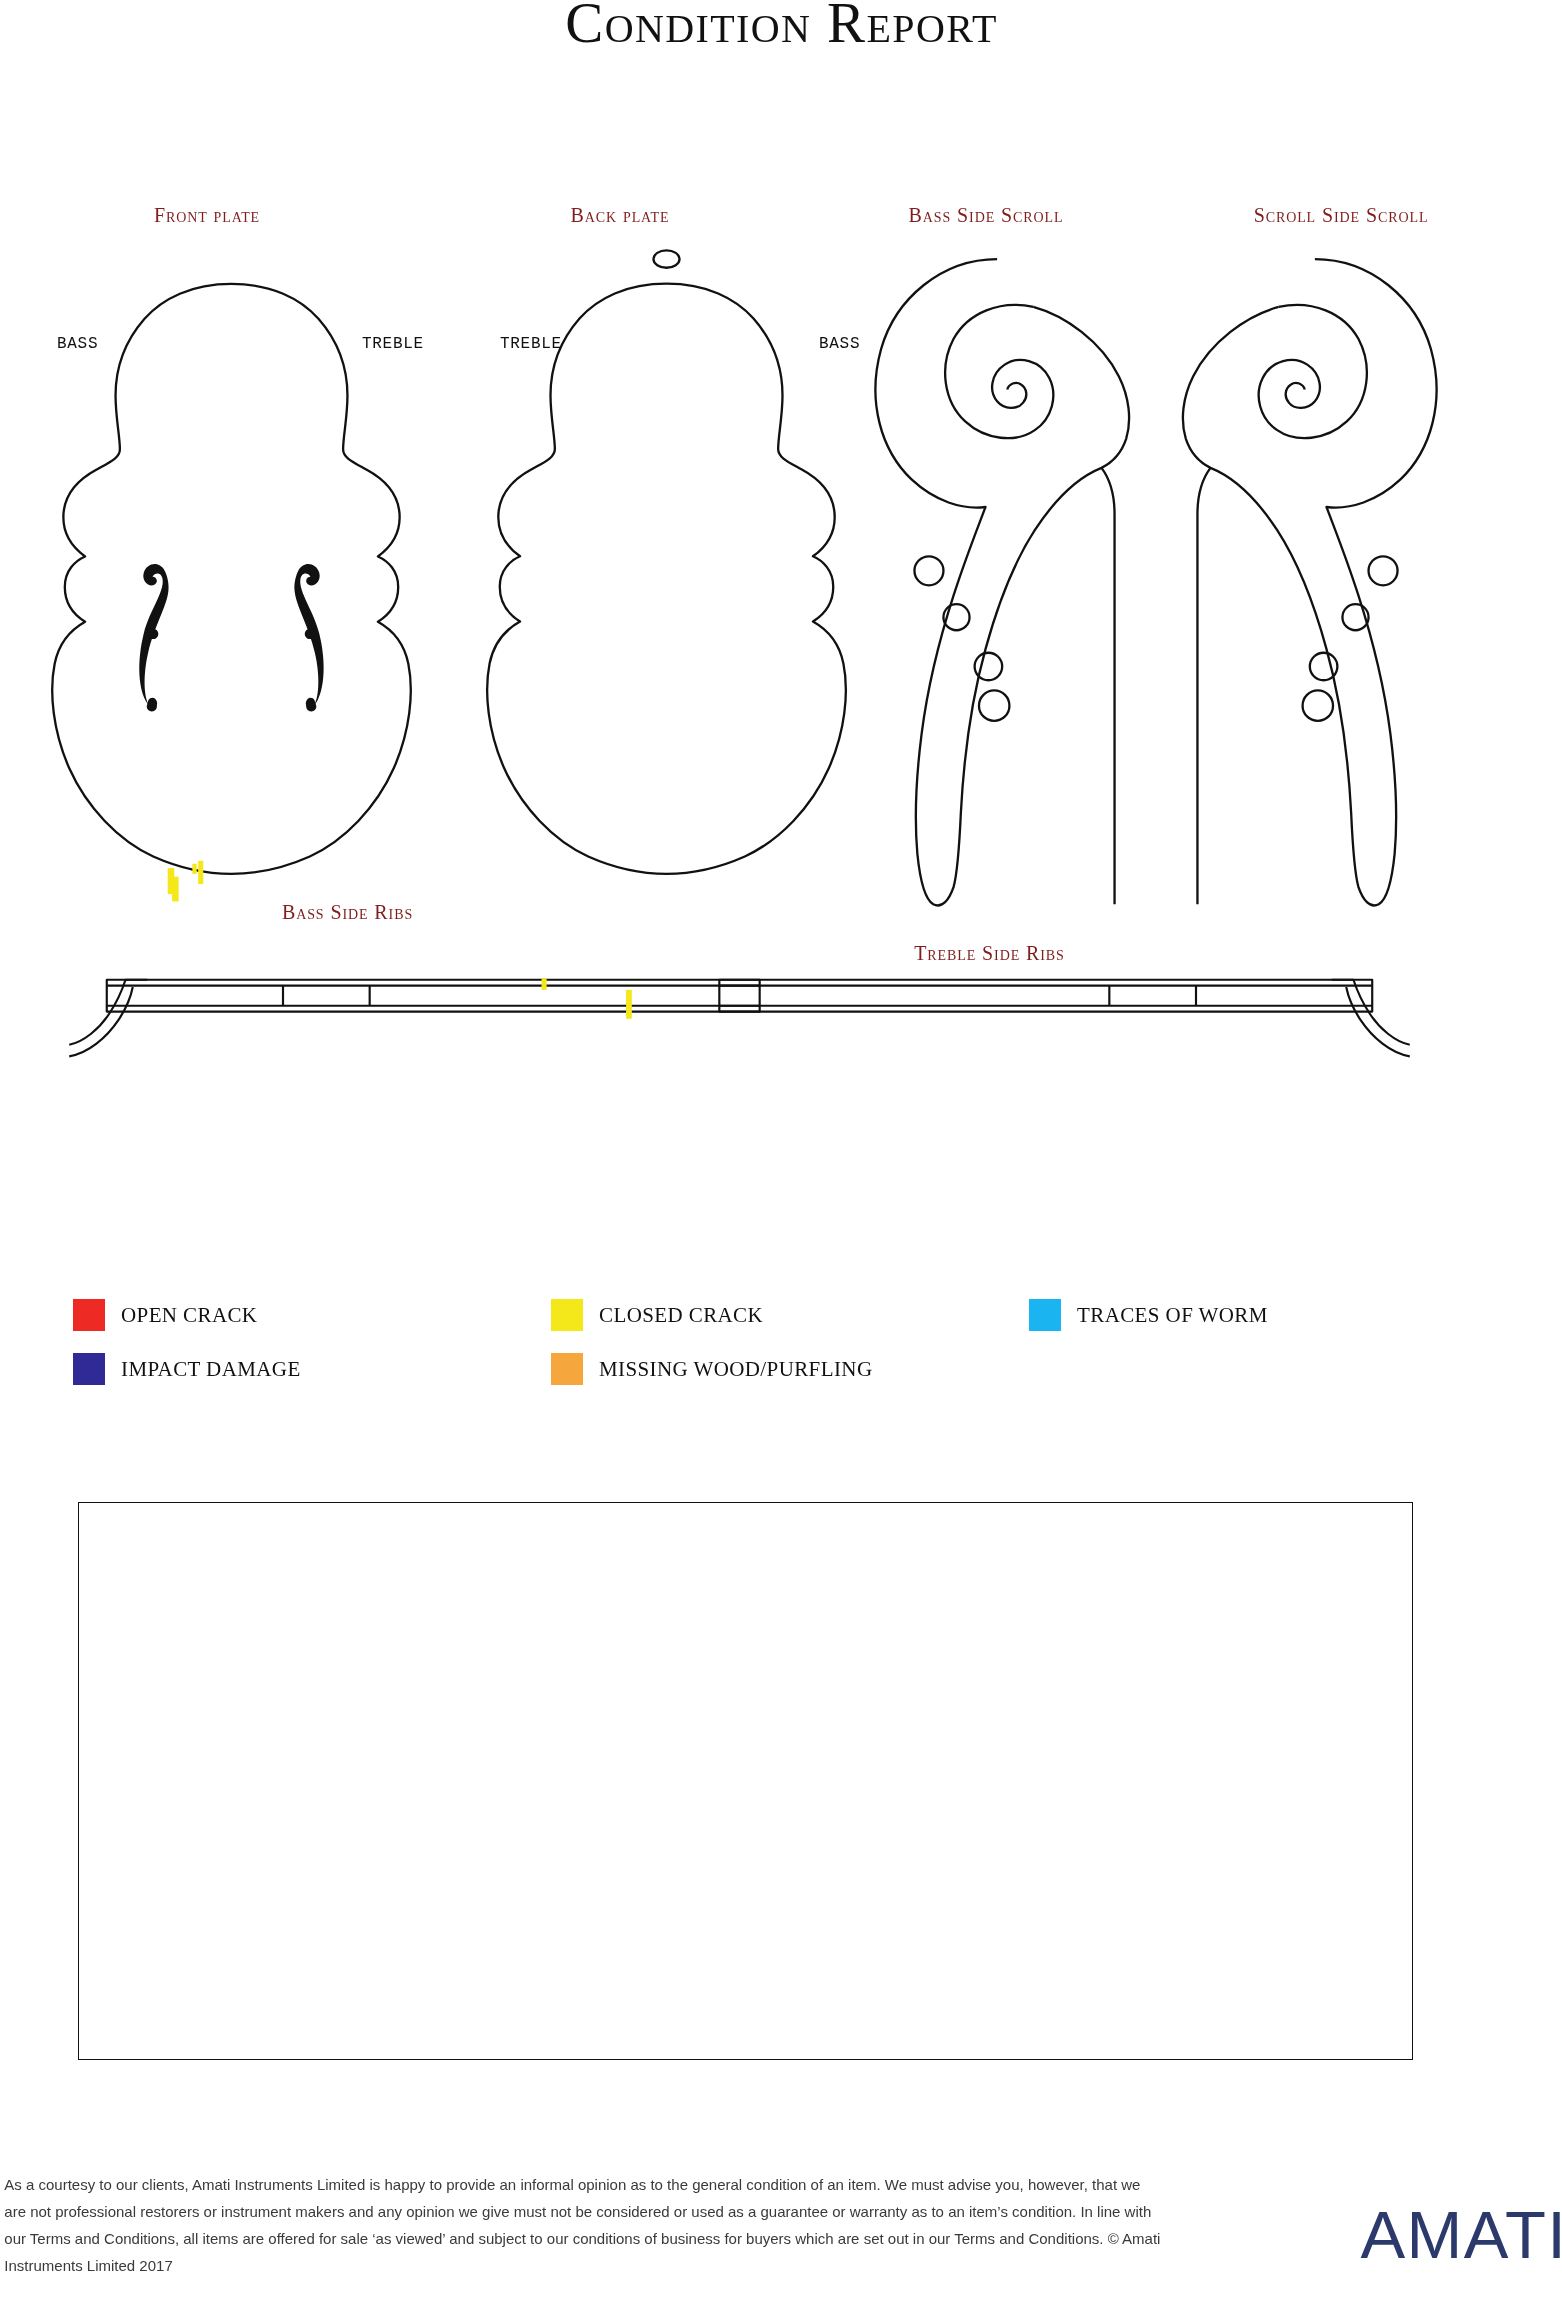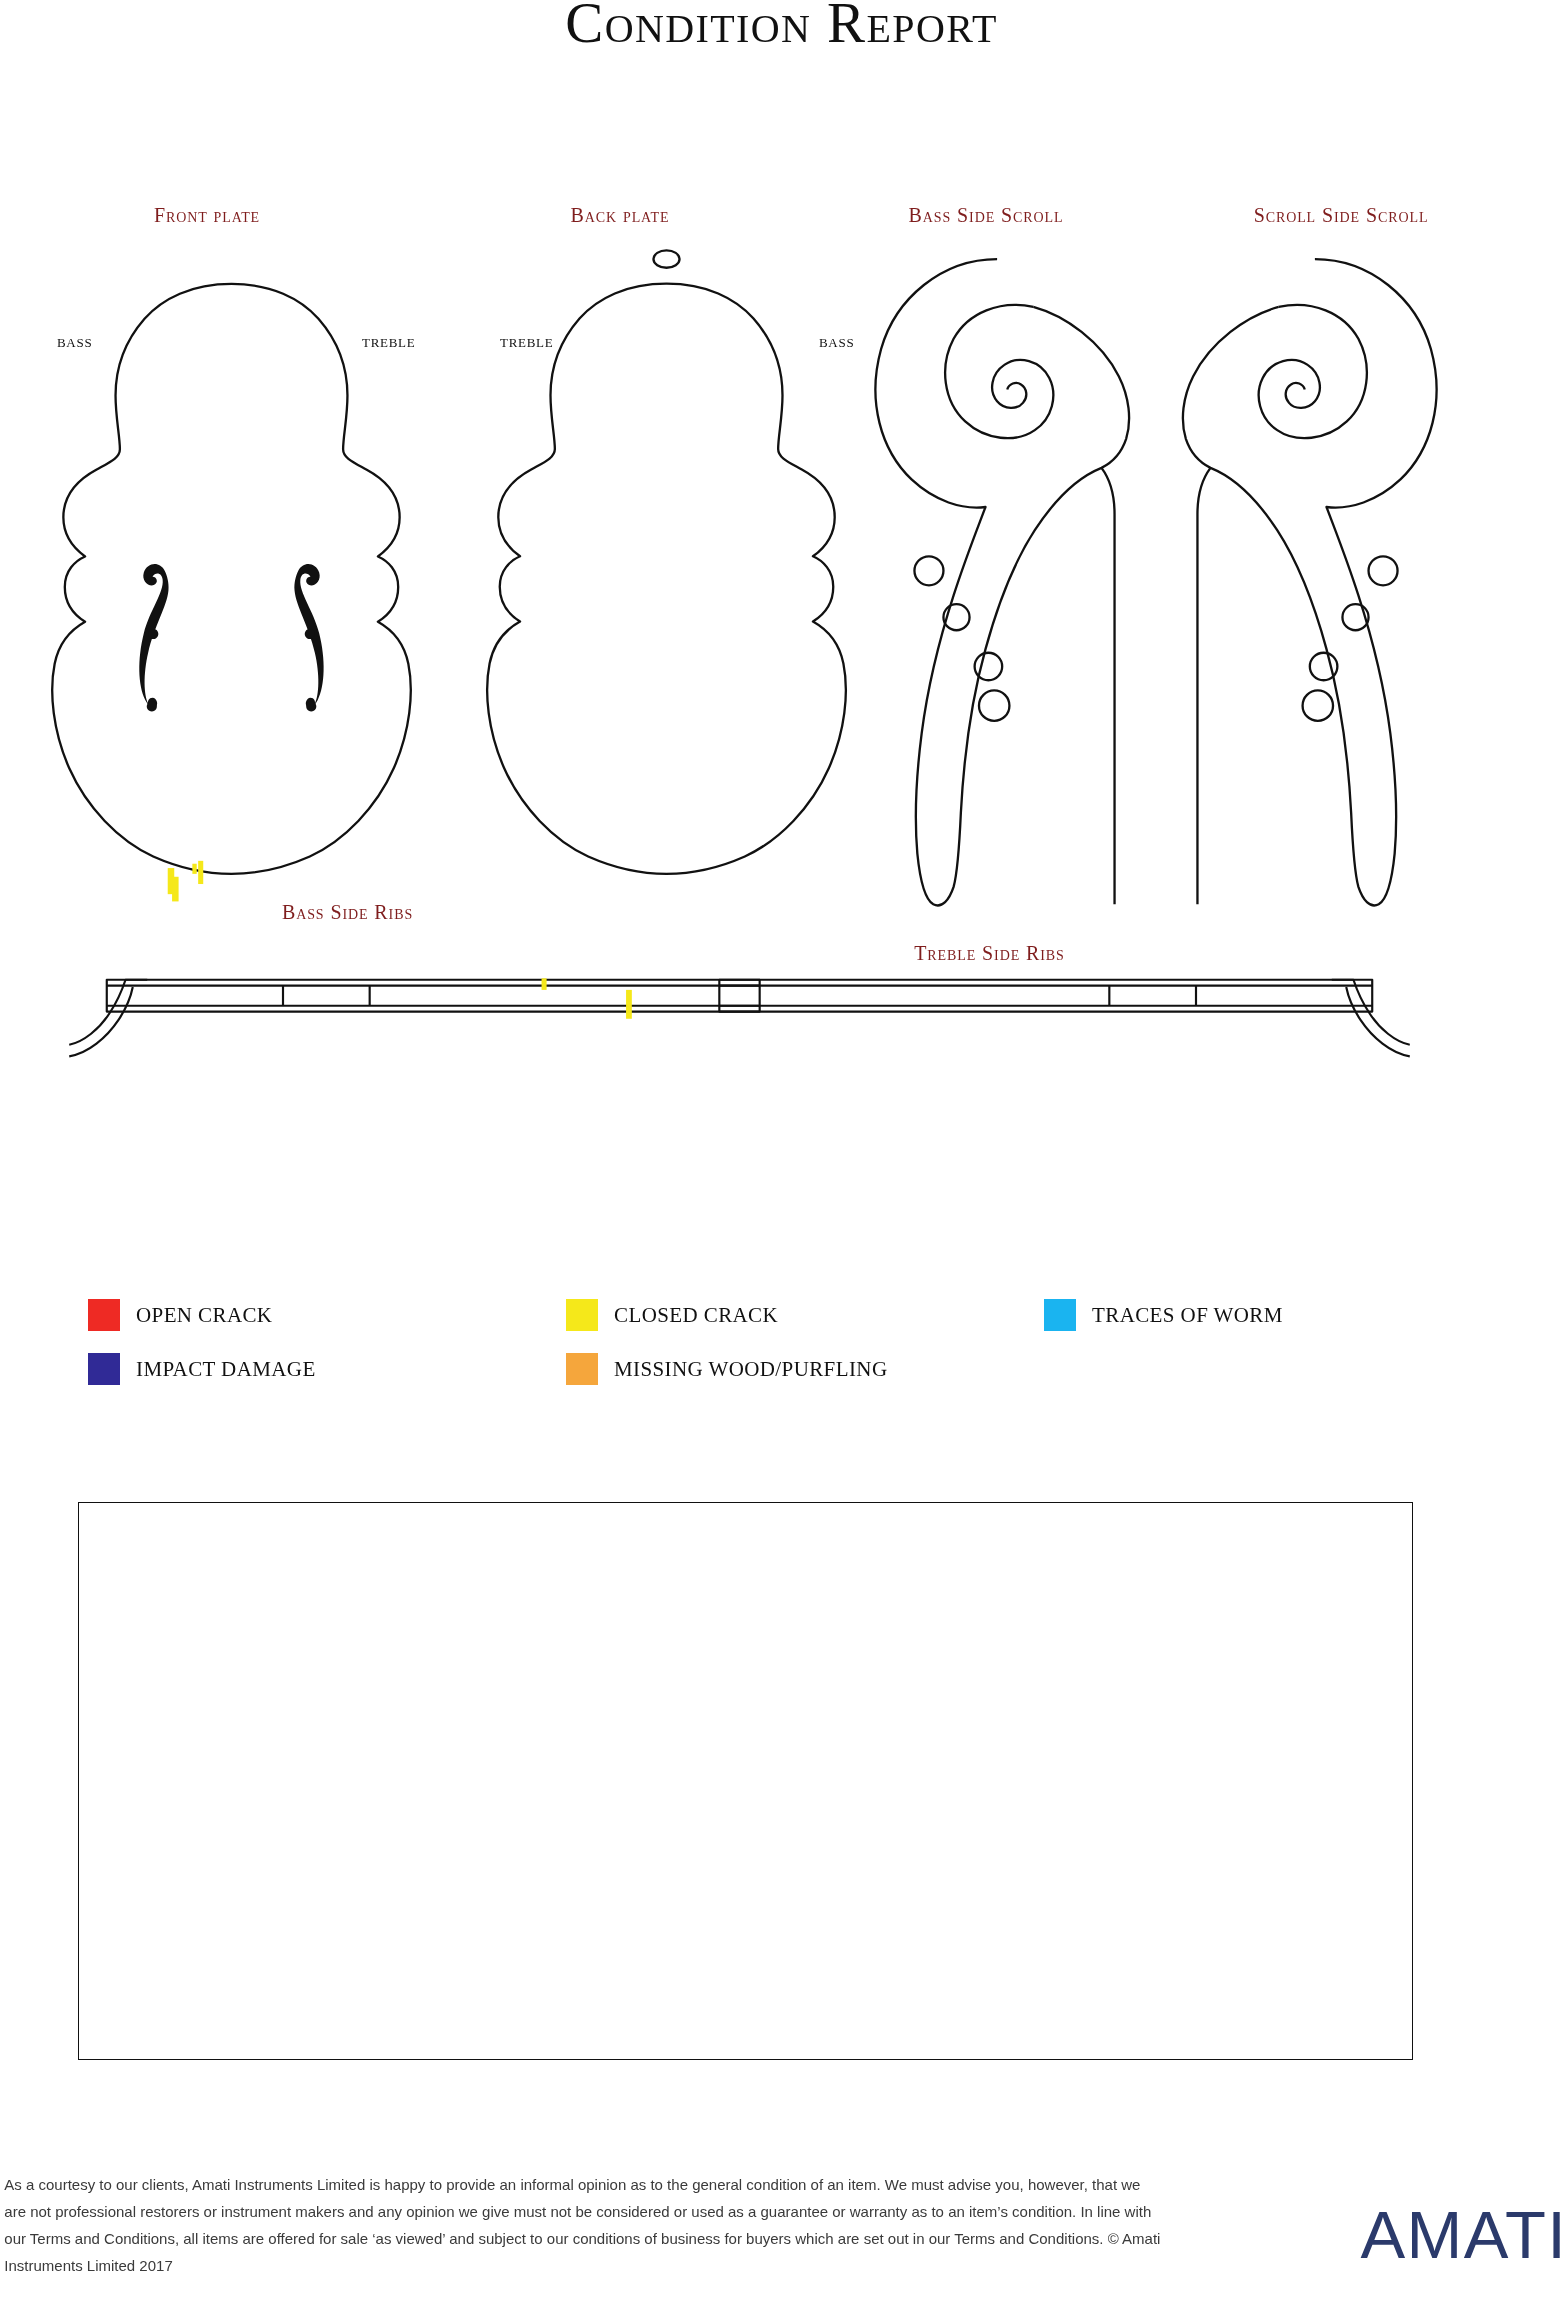--- a/index.html
+++ b/index.html
@@ -38,37 +38,37 @@
     font-variant: small-caps;
     font-size: 20px;
     letter-spacing: 0.9px;
     color: #7f1d1d;
     text-align: center;
     white-space: nowrap;
   }
 
   .side-label {
     position: absolute;
-    font-family: Liberation Serif, serif;
+    font-family: Liberation Mono, monospace;
     font-variant: small-caps;
-    font-size: 13px;
+    font-size: 16px;
     letter-spacing: 0.7px;
     color: #111;
     white-space: nowrap;
   }
 
   
   .diagram {
     position: absolute;
   }
 
   
   .legend {
     position: absolute;
-    left: 88px;
+    left: 73px;
     top: 1299px;
     width: 1399px;
   }
   .legend-row {
     display: flex;
     width: 100%;
     margin-bottom: 22px;
   }
   .legend-item {
     display: flex;

